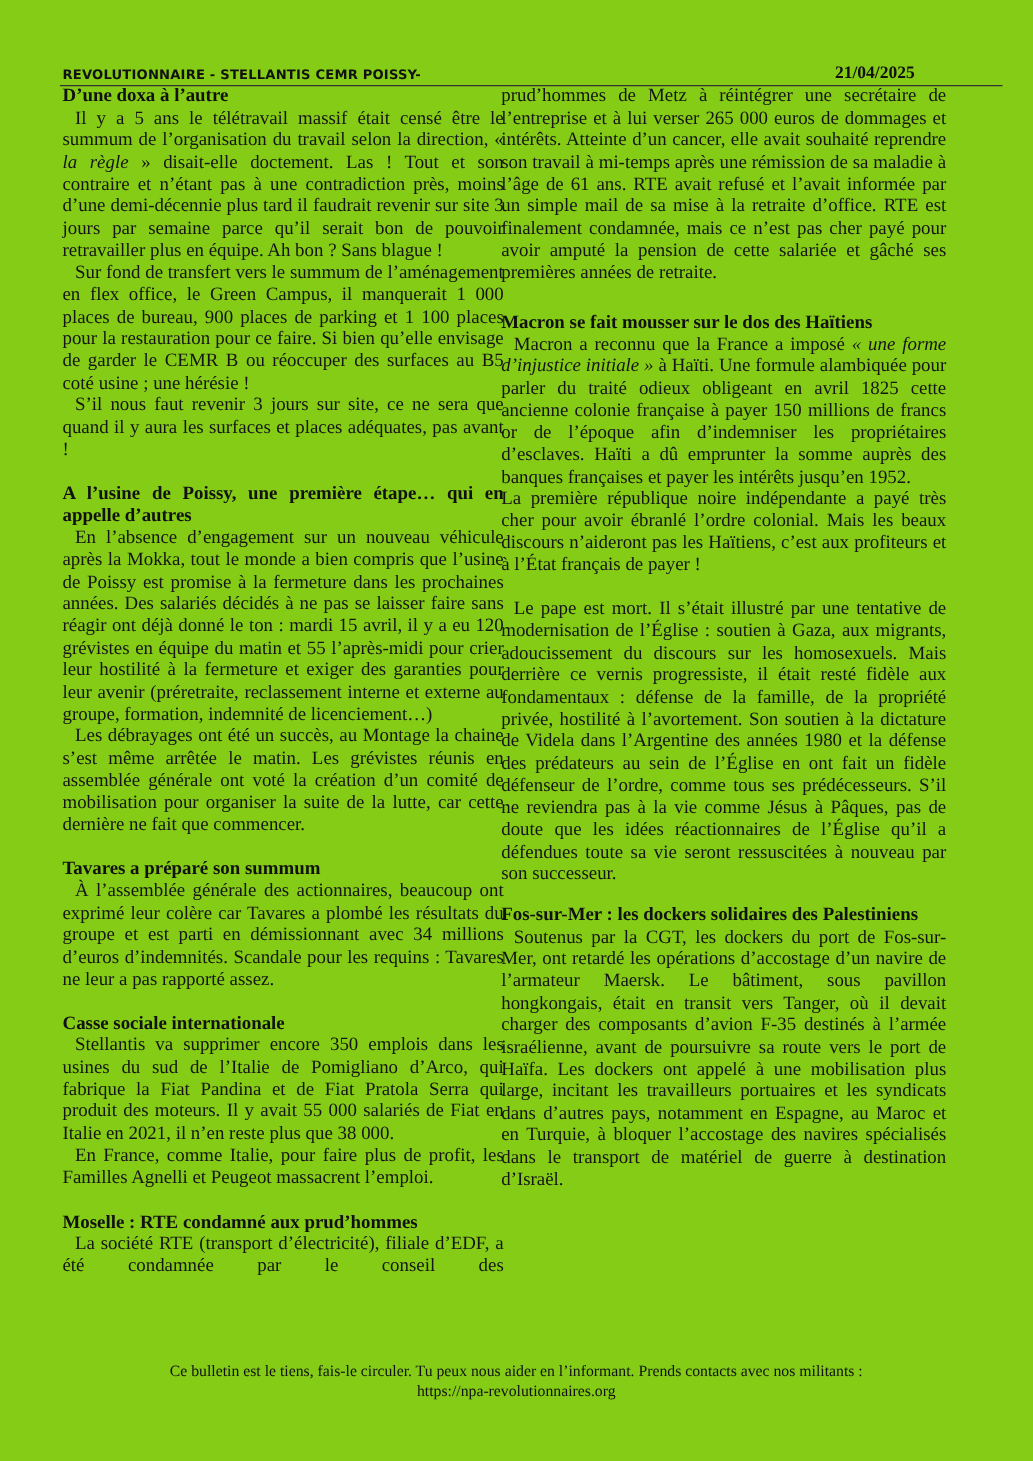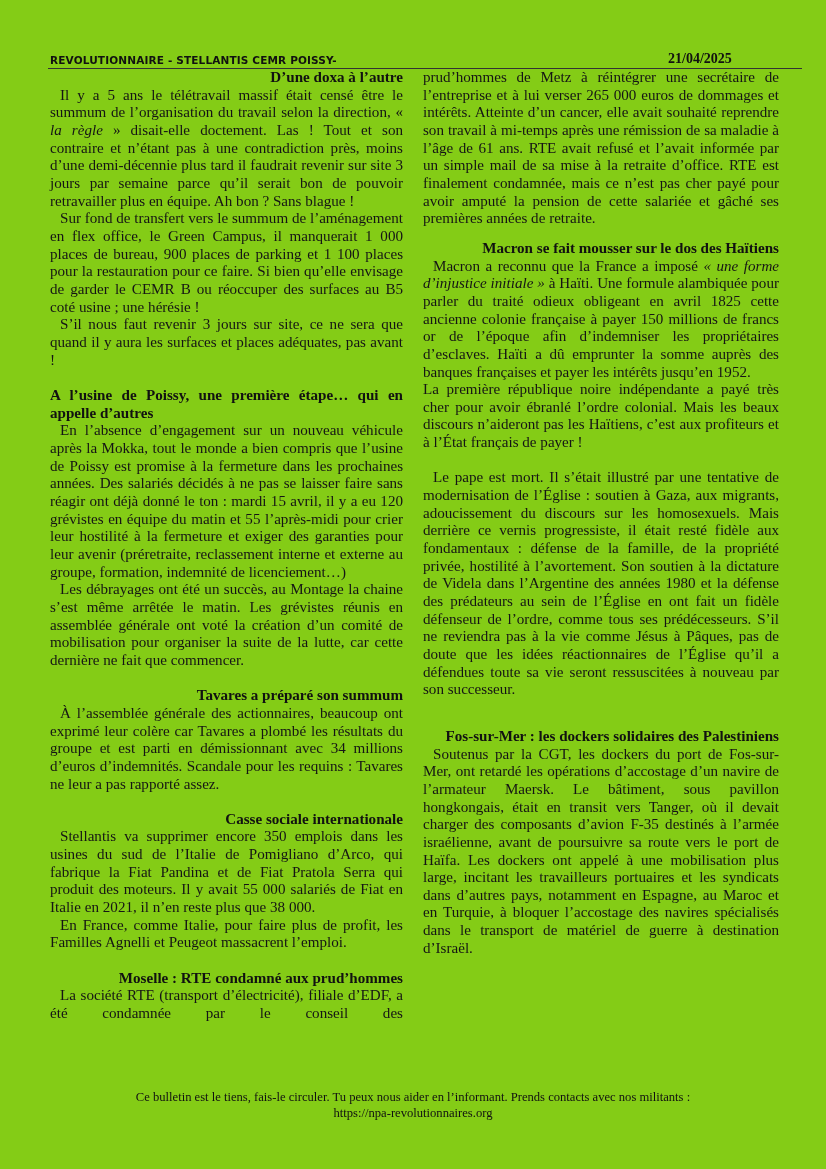--- a/index.html
+++ b/index.html
@@ -4,24 +4,24 @@
 <style>
   html, body { margin: 0; padding: 0; background: #ffffff; }
   body { width: 826px; height: 1169px; position: relative; overflow: hidden; color: #111; }
   .page { position: absolute; left: 0; top: 0; width: 826px; height: 1169px; background: #84cc16; }
   .header { position: absolute; left: 48px; top: 51px; width: 752px; height: 17px; }
   .header-title { position: absolute; left: 2px; top: 3px; font-family: "DejaVu Sans", sans-serif; font-size: 10.5px; font-weight: bold; letter-spacing: 0.15px; color: #111; }
   .header-date { position: absolute; left: 620px; top: 0px; font-family: "Liberation Serif", serif; font-size: 14px; font-weight: bold; color: #111; }
   .header-rule { position: absolute; left: 48px; top: 68px; width: 754px; height: 0; border-top: 1.3px solid #333; }
   .col { position: absolute; top: 69px; font-family: "Liberation Serif", serif; font-size: 15.1px; line-height: 17.65px; color: #151515; }
   .col-left { left: 50px; width: 353px; }
-  .col-right { left: 423px; width: 356px; }
+  .col-right { left: 401px; width: 356px; }
   .article { margin: 0; }
   .article + .article { margin-top: 17.6px; }
-  h2.headline { font-size: 15.1px; font-weight: bold; margin: 0; line-height: 17.65px; color: #111; text-align: right; }
+  h2.headline { font-size: 15.1px; font-weight: bold; margin: 0; line-height: 17.65px; color: #111; }
   p.para { margin: 0; text-align: justify; text-indent: 10px; }
   p.para.noindent { text-indent: 0; }
   p.para.last-line-justify { text-align-last: justify; }
   em { font-style: italic; }
   .footer { position: absolute; left: 0; top: 1089px; width: 826px; text-align: center; font-family: "Liberation Serif", serif; font-size: 12.6px; line-height: 16px; color: #111; }
   .footer .line { display: block; }
 </style>
 </head>
 <body>
 
@@ -64,31 +64,31 @@
       <p class="para last-line-justify">La société RTE (transport d’électricité), filiale d’EDF, a été condamnée par le conseil des</p>
     </section>
   </div>
 
   <div class="col col-right">
 
     <section class="article">
       <p class="para noindent">prud’hommes de Metz à réintégrer une secrétaire de l’entreprise et à lui verser 265 000 euros de dommages et intérêts. Atteinte d’un cancer, elle avait souhaité reprendre son travail à mi-temps après une rémission de sa maladie à l’âge de 61 ans. RTE avait refusé et l’avait informée par un simple mail de sa mise à la retraite d’office. RTE est finalement condamnée, mais ce n’est pas cher payé pour avoir amputé la pension de cette salariée et gâché ses premières années de retraite.</p>
     </section>
 
-    <section class="article" style="margin-top:12px;">
+    <section class="article" style="margin-top:22px;">
       <h2 class="headline">Macron se fait mousser sur le dos des Haïtiens</h2>
       <p class="para"><span>Macron a reconnu que la France a imposé </span><em>« une forme d’injustice initiale »</em><span> à Haïti. Une formule alambiquée pour parler du traité odieux obligeant en avril 1825 cette ancienne colonie française à payer 150 millions de francs or de l’époque afin d’indemniser les propriétaires d’esclaves. Haïti a dû emprunter la somme auprès des banques françaises et payer les intérêts jusqu’en 1952.</span></p>
       <p class="para noindent">La première république noire indépendante a payé très cher pour avoir ébranlé l’ordre colonial. Mais les beaux discours n’aideront pas les Haïtiens, c’est aux profiteurs et à l’État français de payer !</p>
     </section>
 
     <section class="article" style="margin-top:17.6px;">
       <p class="para">Le pape est mort. Il s’était illustré par une tentative de modernisation de l’Église : soutien à Gaza, aux migrants, adoucissement du discours sur les homosexuels. Mais derrière ce vernis progressiste, il était resté fidèle aux fondamentaux : défense de la famille, de la propriété privée, hostilité à l’avortement. Son soutien à la dictature de Videla dans l’Argentine des années 1980 et la défense des prédateurs au sein de l’Église en ont fait un fidèle défenseur de l’ordre, comme tous ses prédécesseurs. S’il ne reviendra pas à la vie comme Jésus à Pâques, pas de doute que les idées réactionnaires de l’Église qu’il a défendues toute sa vie seront ressuscitées à nouveau par son successeur.</p>
     </section>
 
-    <section class="article" style="margin-top:29px;">
+    <section class="article" style="margin-top:15px;">
       <h2 class="headline">Fos-sur-Mer : les dockers solidaires des Palestiniens</h2>
       <p class="para">Soutenus par la CGT, les dockers du port de Fos-sur-Mer, ont retardé les opérations d’accostage d’un navire de l’armateur Maersk. Le bâtiment, sous pavillon hongkongais, était en transit vers Tanger, où il devait charger des composants d’avion F-35 destinés à l’armée israélienne, avant de poursuivre sa route vers le port de Haïfa. Les dockers ont appelé à une mobilisation plus large, incitant les travailleurs portuaires et les syndicats dans d’autres pays, notamment en Espagne, au Maroc et en Turquie, à bloquer l’accostage des navires spécialisés dans le transport de matériel de guerre à destination d’Israël.</p>
     </section>
   </div>
 
   <div class="footer">
     <span class="line">Ce bulletin est le tiens, fais-le circuler. Tu peux nous aider en l’informant. Prends contacts avec nos militants :</span>
     <span class="line">https://npa-revolutionnaires.org</span>
   </div>
 </div>

